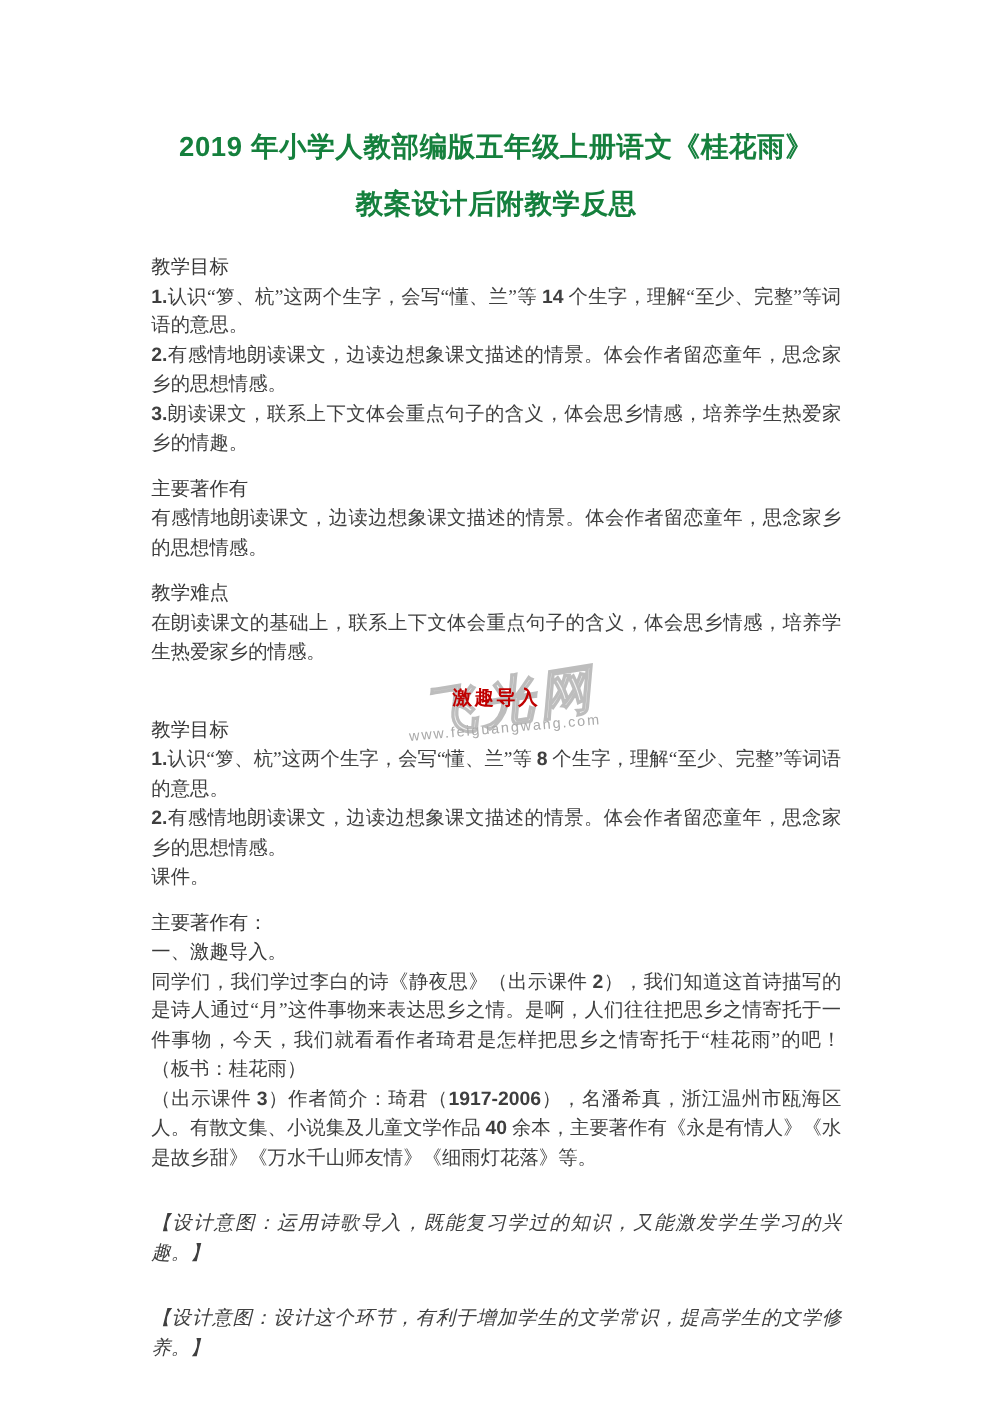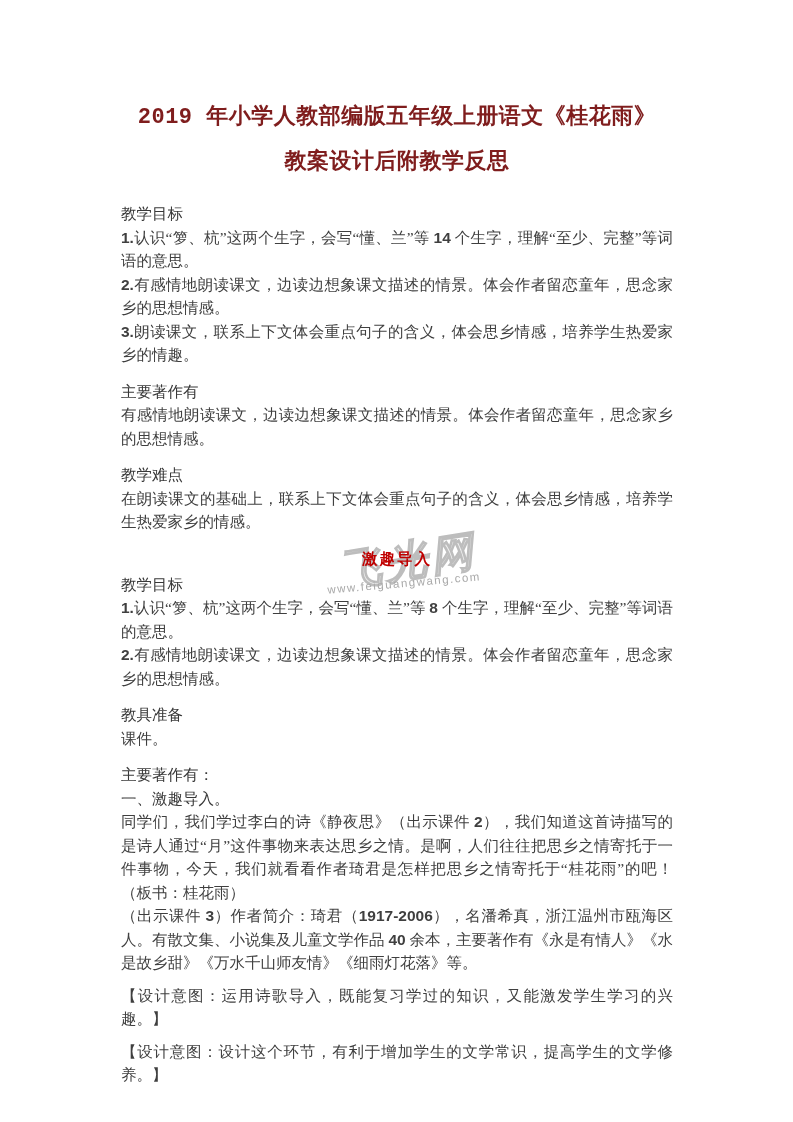--- a/index.html
+++ b/index.html
@@ -12,46 +12,46 @@
     font-family: "Liberation Serif", "DejaVu Serif", serif;
     color: #3f3f3f;
   }
   .content {
     position: absolute;
     left: 121px;
     top: 95px;
     width: 552px;
   }
   .doc-title {
-    font-family: Liberation Mono, monospace;
+    font-family: Liberation Sans, sans-serif;
     font-weight: bold;
     font-size: 22px;
     line-height: 45px;
     text-align: center;
-    color: #7f1d1d;
+    color: #15803d;
     letter-spacing: 0.5px;
     margin: 0 0 17px 0;
   }
   .sec {
     font-size: 15.5px;
     line-height: 23.5px;
     font-weight: normal;
     color: #383838;
     margin: 13px 0 0 0;
   }
   .sec.first { margin-top: 0; }
   .sec.tight { margin-top: 2px; }
   .sec.nogap { margin-top: 0; }
   .para {
     font-size: 15.5px;
     line-height: 23.5px;
     text-align: justify;
     margin: 0;
   }
-  .para.gap { margin-top: 9px; }
+  .para.gap { margin-top: 29px; font-style: italic; }
   .num {
     font-family: "Liberation Sans", "DejaVu Sans", sans-serif;
     font-weight: bold;
   }
   
   .session {
     position: relative;
     margin-top: 13px;
     height: 24px;
     text-align: center;
@@ -127,21 +127,20 @@
         <span class="wm-logo">飞光网</span>
         <span class="wm-url">www.feiguangwang.com</span>
       </div>
       <span class="session-label">激趣导入</span>
     </div>
 
     <h3 class="sec tight">教学目标</h3>
     <p class="para"><span class="num">1.</span>认识“箩、杭”这两个生字，会写“懂、兰”等 <span class="num">8</span> 个生字，理解“至少、完整”等词语的意思。</p>
     <p class="para"><span class="num">2.</span>有感情地朗读课文，边读边想象课文描述的情景。体会作者留恋童年，思念家乡的思想情感。</p>
 
-    <h3 class="sec">教具准备</h3>
     <p class="para">课件。</p>
 
     <h3 class="sec">主要著作有：</h3>
     <h3 class="sec nogap">一、激趣导入。</h3>
     <p class="para">同学们，我们学过李白的诗《静夜思》（出示课件 <span class="num">2</span>），我们知道这首诗描写的是诗人通过“月”这件事物来表达思乡之情。是啊，人们往往把思乡之情寄托于一件事物，今天，我们就看看作者琦君是怎样把思乡之情寄托于“桂花雨”的吧！（板书：桂花雨）</p>
     <p class="para">（出示课件 <span class="num">3</span>）作者简介：琦君（<span class="num">1917-2006</span>），名潘希真，浙江温州市瓯海区人。有散文集、小说集及儿童文学作品 <span class="num">40</span> 余本，主要著作有《永是有情人》《水是故乡甜》《万水千山师友情》《细雨灯花落》等。</p>
 
     <p class="para gap">【设计意图：运用诗歌导入，既能复习学过的知识，又能激发学生学习的兴趣。】</p>
     <p class="para gap">【设计意图：设计这个环节，有利于增加学生的文学常识，提高学生的文学修养。】</p>
 

